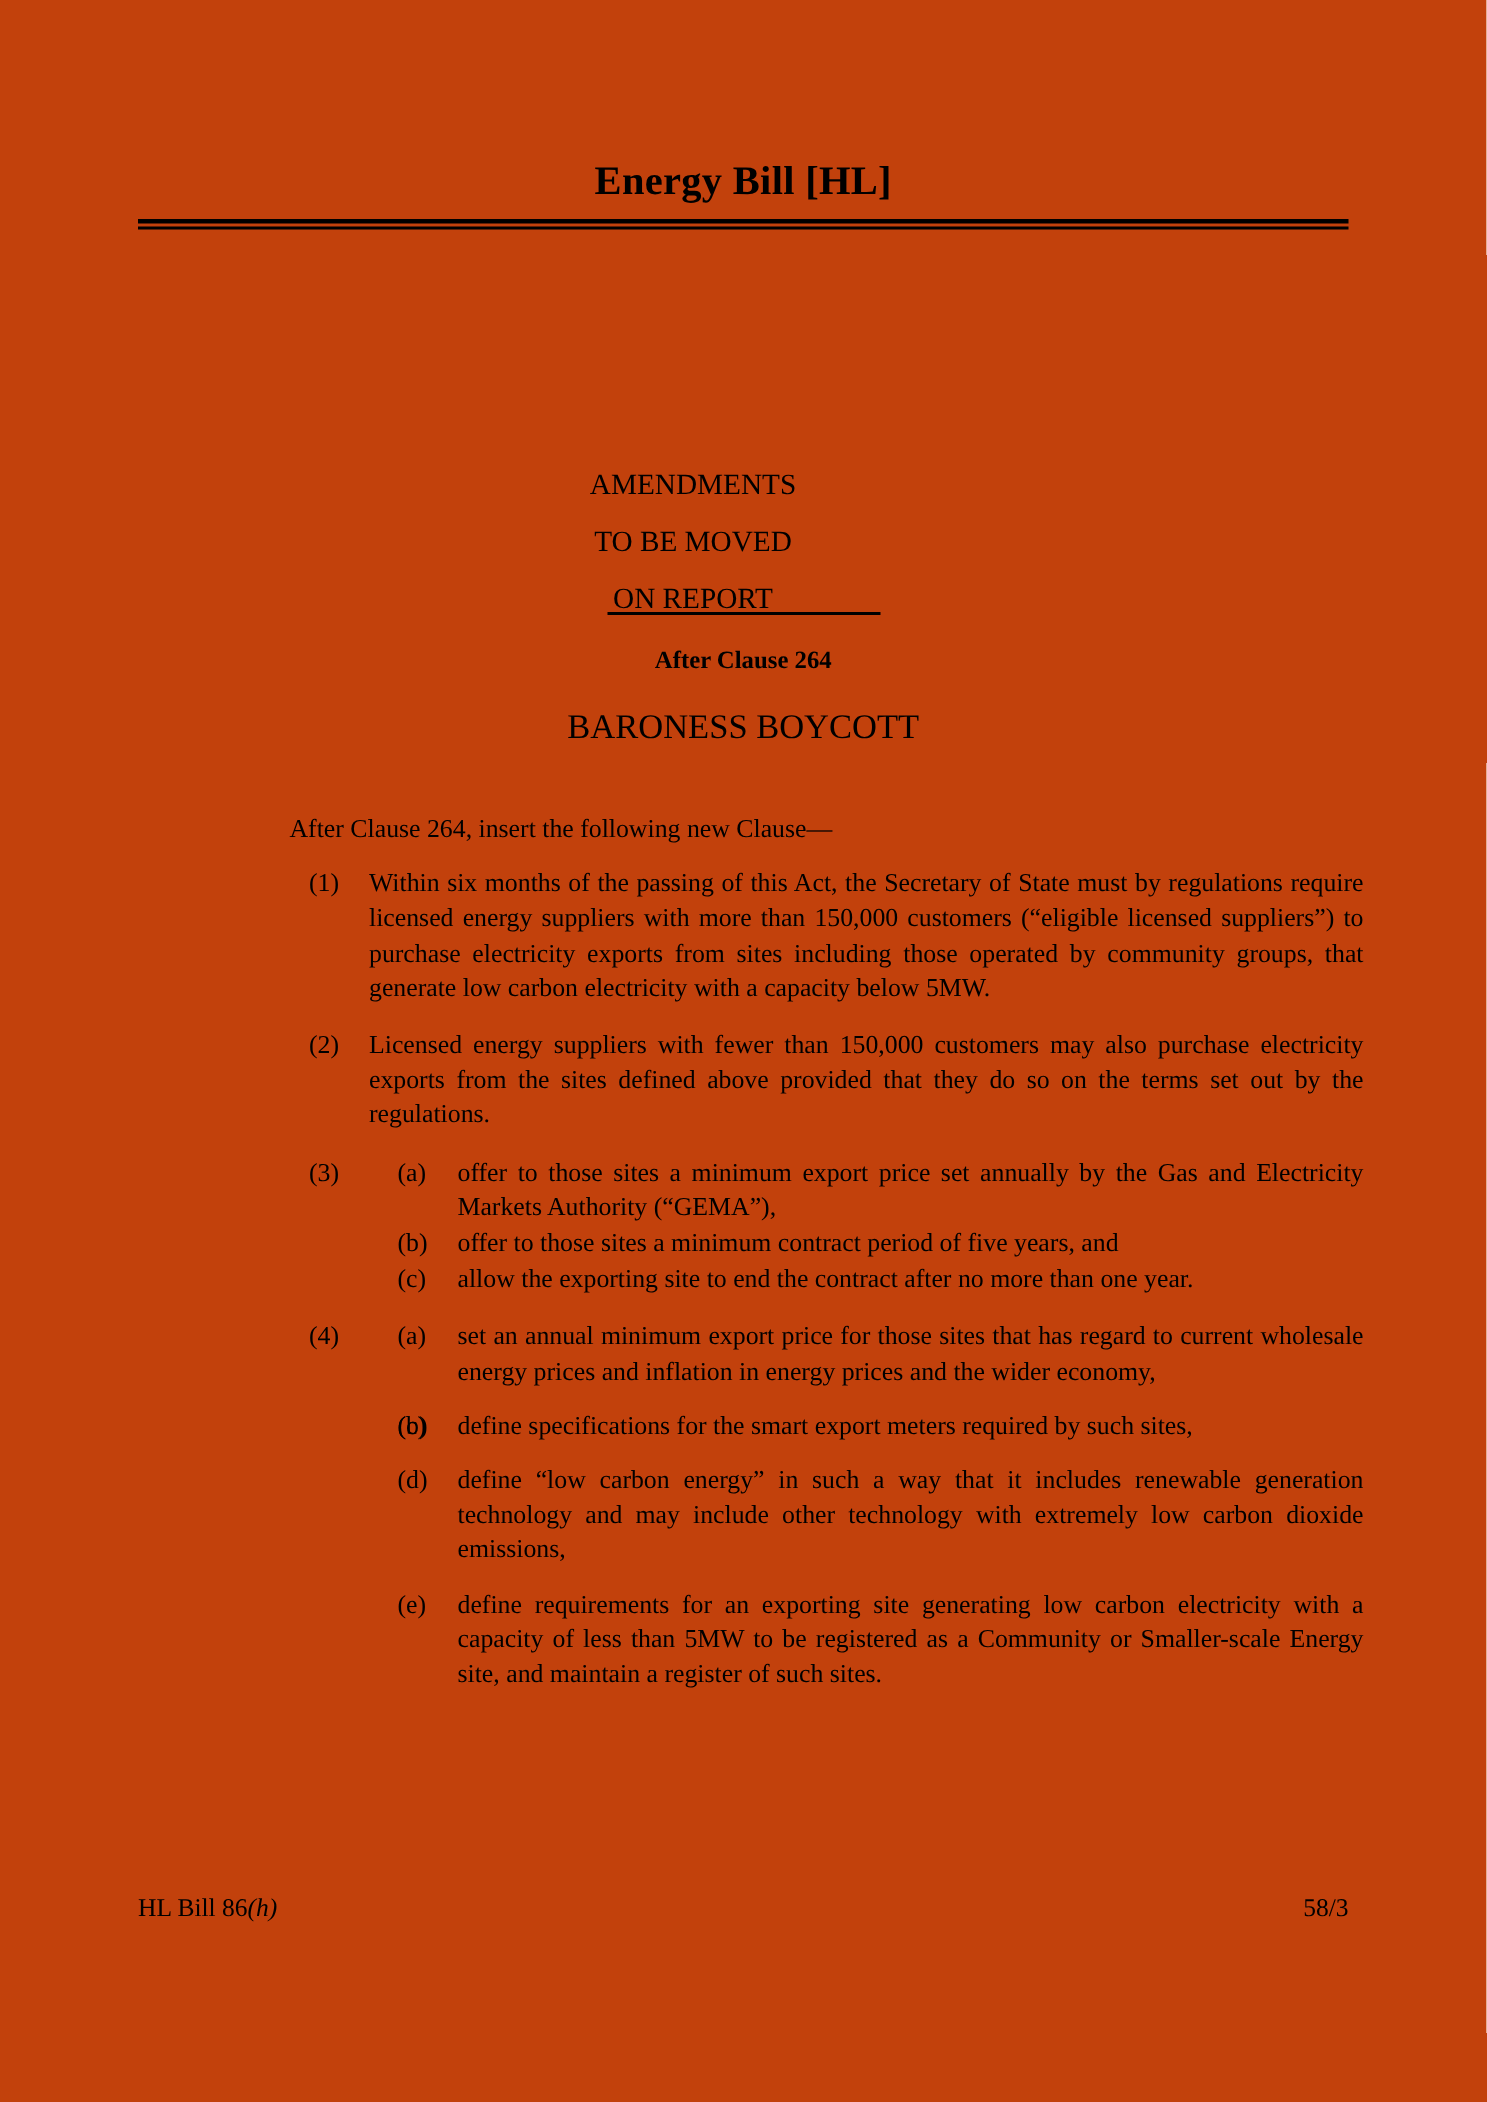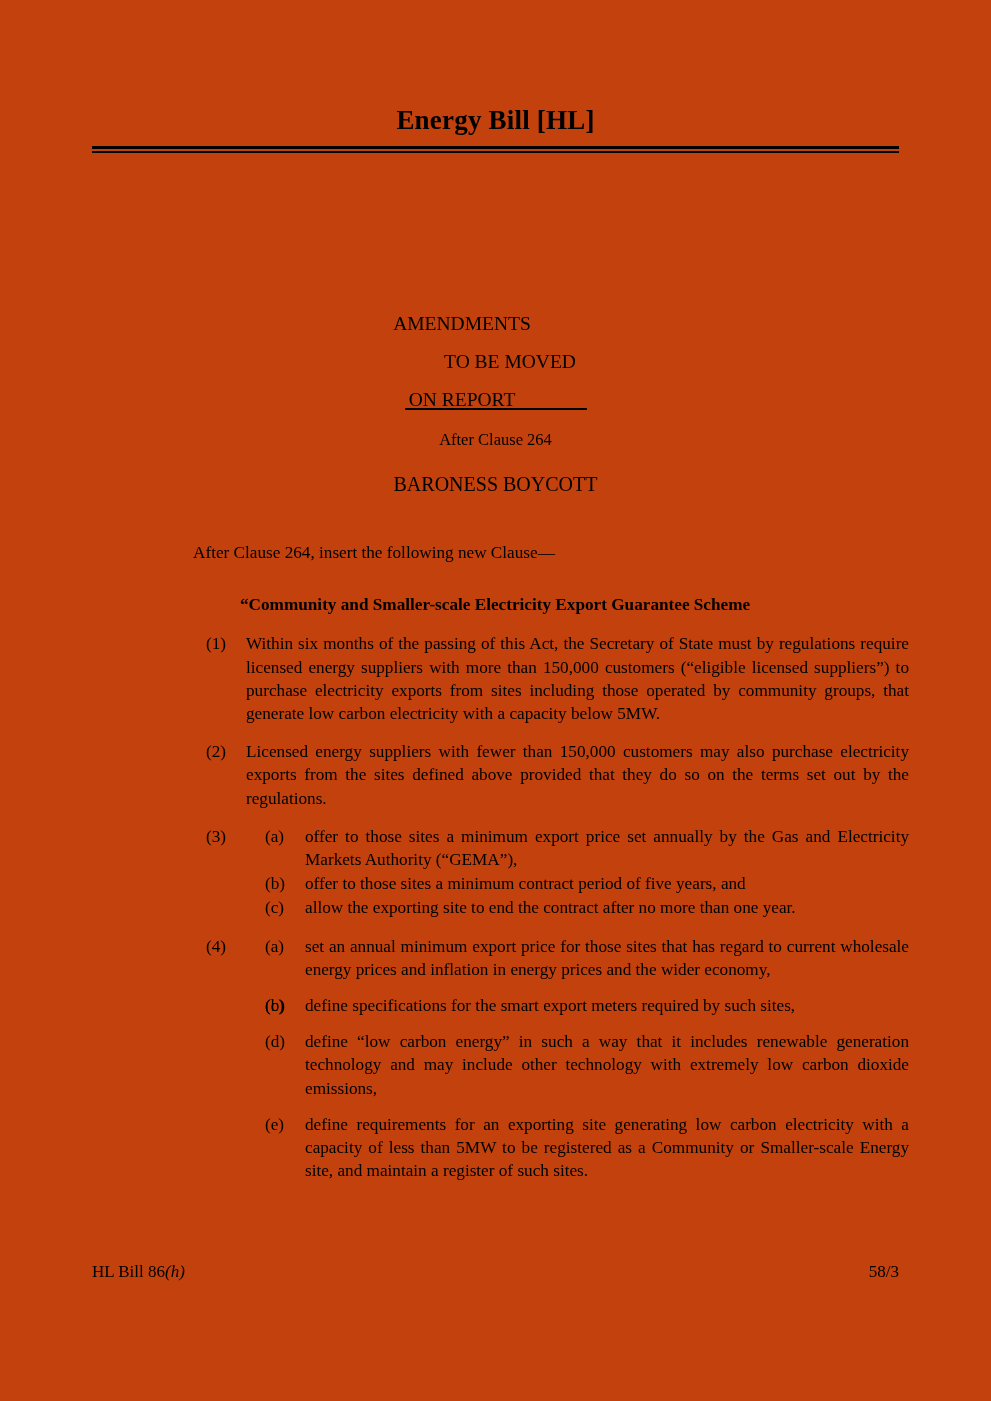--- a/index.html
+++ b/index.html
@@ -50,65 +50,65 @@
   
   .amend-head {
     position: absolute;
     left: 0;
     width: 924px;
     text-align: center;
     font-size: 19.5px;
     line-height: 37px;
   }
   .amend-head.l1 { top: 305px; }
-  .amend-head.l2 { top: 343px; padding-left: 48px; }
+  .amend-head.l2 { top: 343px; }
   .amend-head.l3 { top: 381px; }
 
   .rule-short {
     position: absolute;
     top: 408px;
     left: 405px;
     width: 182px;
     height: 1.6px;
     background: #000;
   }
 
   .clause-ref {
     position: absolute;
     top: 430px;
     left: 0;
     width: 991px;
     text-align: center;
     font-size: 16.5px;
-    font-weight: normal;
+    font-weight: bold;
   }
 
   .sponsor {
     position: absolute;
     left: 0;
     width: 991px;
     text-align: center;
-    font-size: 20px;
+    font-size: 23px;
     line-height: 23px;
   }
   .sponsor.s1 { top: 473px; }
   .sponsor.s2 { top: 495px; }
 
   
   .body-block {
     position: absolute;
     top: 541px;
     left: 193px;
     width: 716px;
     font-size: 17.2px;
     line-height: 23.2px;
   }
 
   .intro-line {
-    margin: 0 0 29px 0;
+    margin: 0 0 13px 0;
   }
 
   .clause-title {
     margin: 0 0 16px 0;
     padding-left: 47px;
     font-weight: bold;
     font-size: 17.2px;
   }
 
   
@@ -189,21 +189,20 @@
   <div class="rule-short"></div>
 
   <div class="clause-ref">After Clause 264</div>
 
   <div class="sponsor s1">BARONESS BOYCOTT</div>
 
   <div class="body-block">
 
     <p class="intro-line">After Clause 264, insert the following new Clause—</p>
 
-    <p class="clause-title">“Community and Smaller-scale Electricity Export Guarantee Scheme</p>
 
     <div class="subsec">
       <span class="num">(1)</span>
       <span>Within six months of the passing of this Act, the Secretary of State must by regulations require licensed energy suppliers with more than 150,000 customers (“eligible licensed suppliers”) to purchase electricity exports from sites including those operated by community groups, that generate low carbon electricity with a capacity below 5MW.</span>
     </div>
 
     <div class="subsec">
       <span class="num">(2)</span>
       <span>Licensed energy suppliers with fewer than 150,000 customers may also purchase electricity exports from the sites defined above provided that they do so on the terms set out by the regulations.</span>
     </div>

